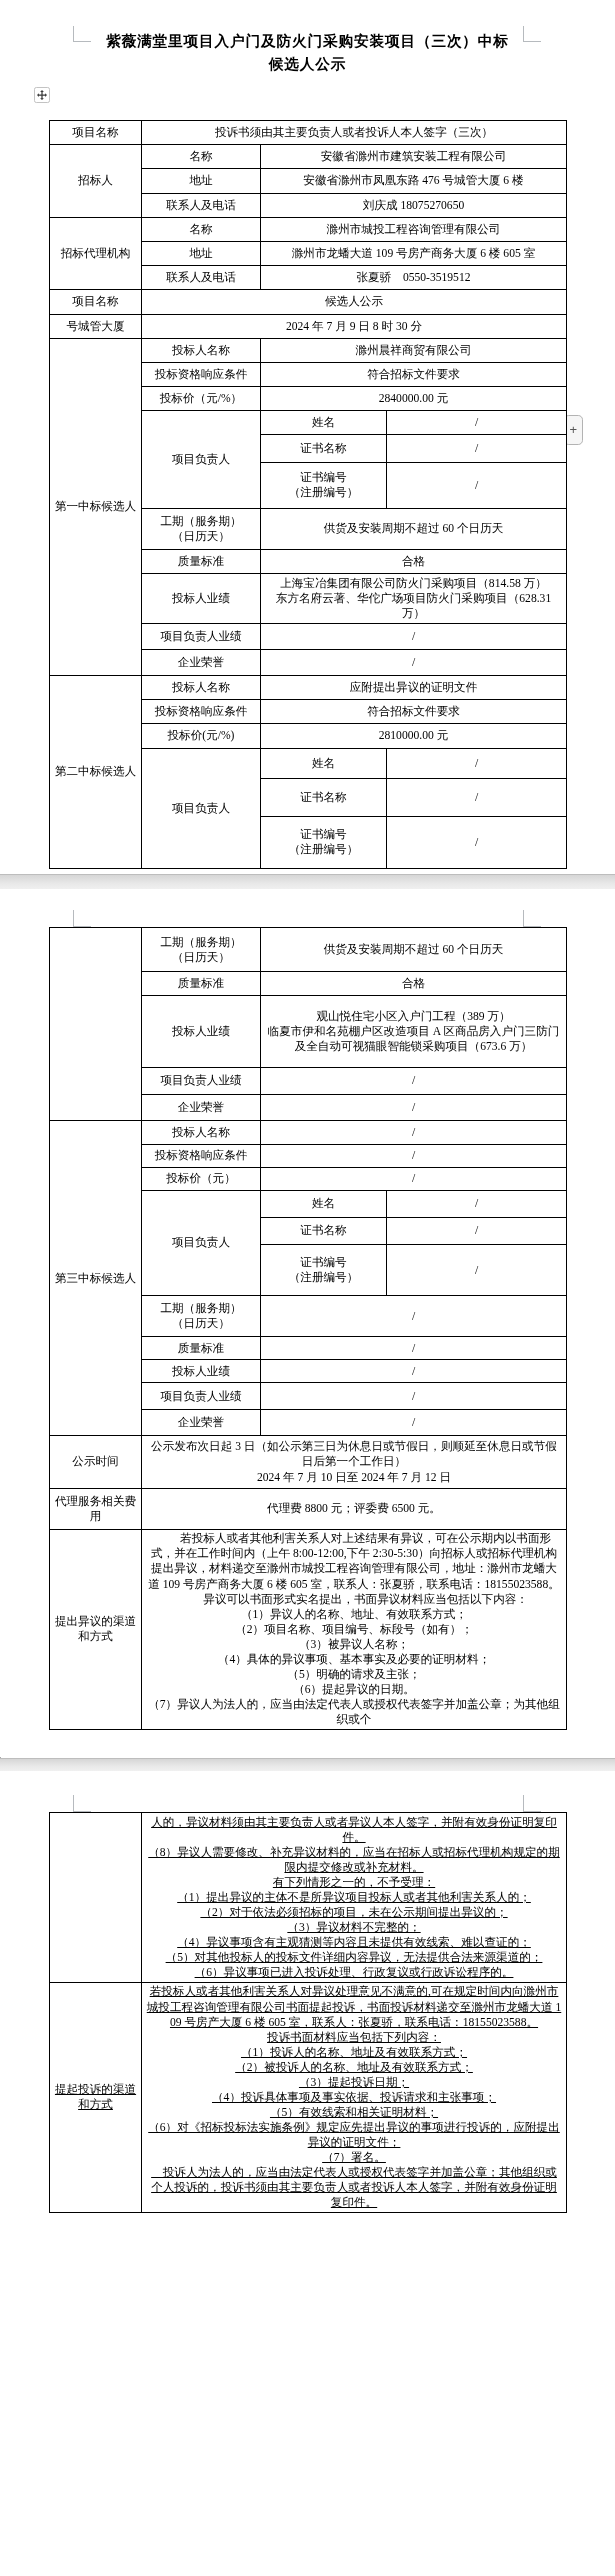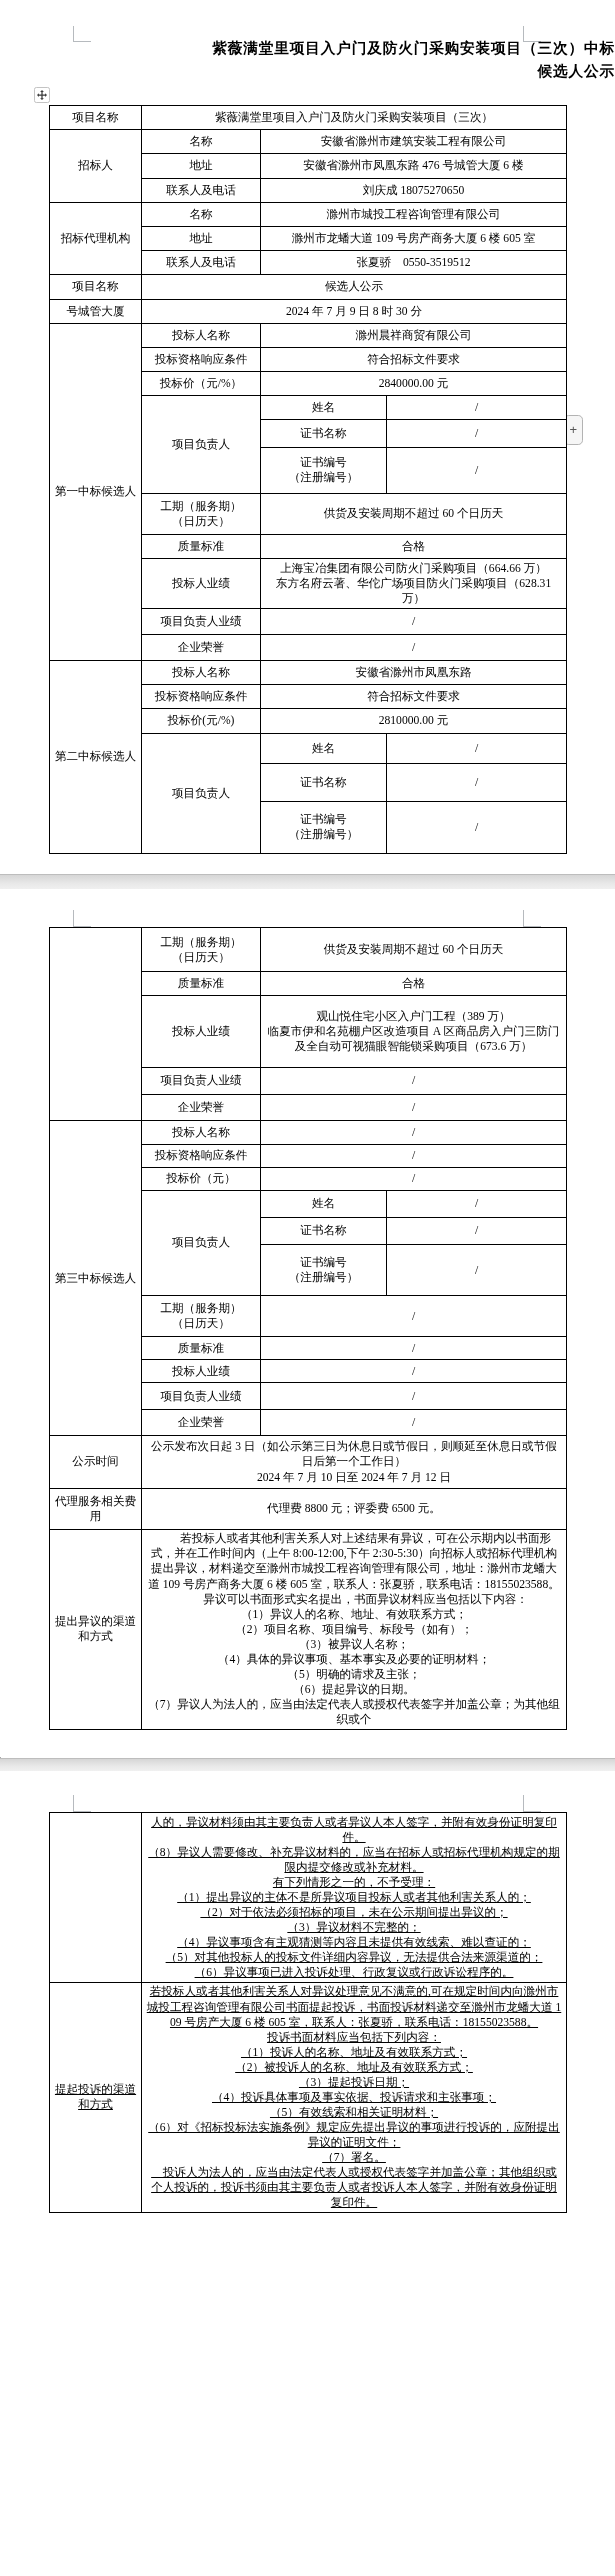--- a/index.html
+++ b/index.html
@@ -4,21 +4,21 @@
 <style>
   html,body{margin:0;padding:0;}
   body{
     width:615px;height:2576px;position:relative;background:#ffffff;
     font-family:"Liberation Serif","DejaVu Serif",serif;color:#000;overflow:hidden;
   }
   .page{position:absolute;left:0;width:615px;background:#fff;}
   .page-gap{position:absolute;left:0;width:615px;background:linear-gradient(180deg,#d6d6d6 0%,#e9e9e9 55%,#f2f2f2 100%);border-top:0.8px solid #bdbdbd;border-bottom:0.8px solid #e0e0e0;}
   .left-edge{position:absolute;left:0;top:0;width:0.8px;height:2576px;background:#a9a9a9;}
   .doc-title{
-    position:absolute;left:0;top:37px;width:615px;text-align:right;
+    position:absolute;left:0;top:30px;width:615px;text-align:center;
     font-size:14.7px;font-weight:bold;line-height:23px;white-space:pre-line;letter-spacing:0.8px;
   }
   table.doc{border-collapse:collapse;border:1.6px solid #000;table-layout:fixed;width:516px;position:absolute;left:49px;background:#fff;}
   table.doc td{
     border:0.8px solid #000;text-align:center;vertical-align:middle;
     padding:1.6px 3.9px;font-size:11.6px;line-height:1.3;white-space:pre-line;
     overflow:hidden;word-break:break-all;
   }
   table.doc tr.sec > td{border-top:1.6px solid #000;}
   td.long{text-align:left;line-height:18.6px;padding:2.3px 6.2px 2.3px 8.5px;}
@@ -75,31 +75,31 @@
     <svg width="10" height="10" viewBox="0 0 16 16">
         <path d="M8 0 L11 3 H9 V7 H13 V5 L16 8 L13 11 V9 H9 V13 H11 L8 16 L5 13 H7 V9 H3 V11 L0 8 L3 5 V7 H7 V3 H5 Z" fill="#3a3a3a"></path>
       </svg>
   </span>
 </div>
 
 <div class="plus-button">
   <span>+</span>
 </div>
 
-<table class="doc" style="top:105px;border-radius:17px;">
+<table class="doc" style="top:120px;border-radius:17px;">
   <colgroup>
       <col style="width:92px">
       <col style="width:119px">
       <col style="width:126px">
       <col style="width:180px">
     </colgroup>
   <tbody>
       <tr class="h26">
     <td>项目名称</td>
-    <td colspan="3">紫薇满堂里项目入户门及防火门采购安装项目（三次）</td>
+    <td colspan="3">投诉书须由其主要负责人或者投诉人本人签字（三次）</td>
   </tr>
   <tr class="h26">
     <td rowspan="3">招标人</td>
     <td>名称</td>
     <td colspan="2">安徽省滁州市建筑安装工程有限公司</td>
   </tr>
   <tr class="h26">
     <td>地址</td>
     <td colspan="2">安徽省滁州市凤凰东路 476 号城管大厦 6 楼</td>
   </tr>
@@ -159,35 +159,35 @@
     <td>工期（服务期）
 （日历天）</td>
     <td colspan="2">供货及安装周期不超过 60 个日历天</td>
   </tr>
   <tr class="h26">
     <td>质量标准</td>
     <td colspan="2">合格</td>
   </tr>
   <tr class="h54">
     <td>投标人业绩</td>
-    <td colspan="2">上海宝冶集团有限公司防火门采购项目（664.66 万）
+    <td colspan="2">上海宝冶集团有限公司防火门采购项目（814.58 万）
 东方名府云著、华佗广场项目防火门采购项目（628.31 万）</td>
   </tr>
   <tr class="h28">
     <td>项目负责人业绩</td>
     <td colspan="2">/</td>
   </tr>
   <tr class="h28">
     <td>企业荣誉</td>
     <td colspan="2">/</td>
   </tr>
   <tr class="sec h26">
     <td rowspan="6">第二中标候选人</td>
     <td>投标人名称</td>
-    <td colspan="2">安徽省滁州市凤凰东路</td>
+    <td colspan="2">应附提出异议的证明文件</td>
   </tr>
   <tr class="h26">
     <td>投标资格响应条件</td>
     <td colspan="2">符合招标文件要求</td>
   </tr>
   <tr class="h26">
     <td>投标价(元/%)</td>
     <td colspan="2">2810000.00 元</td>
   </tr>
   <tr class="h34">

